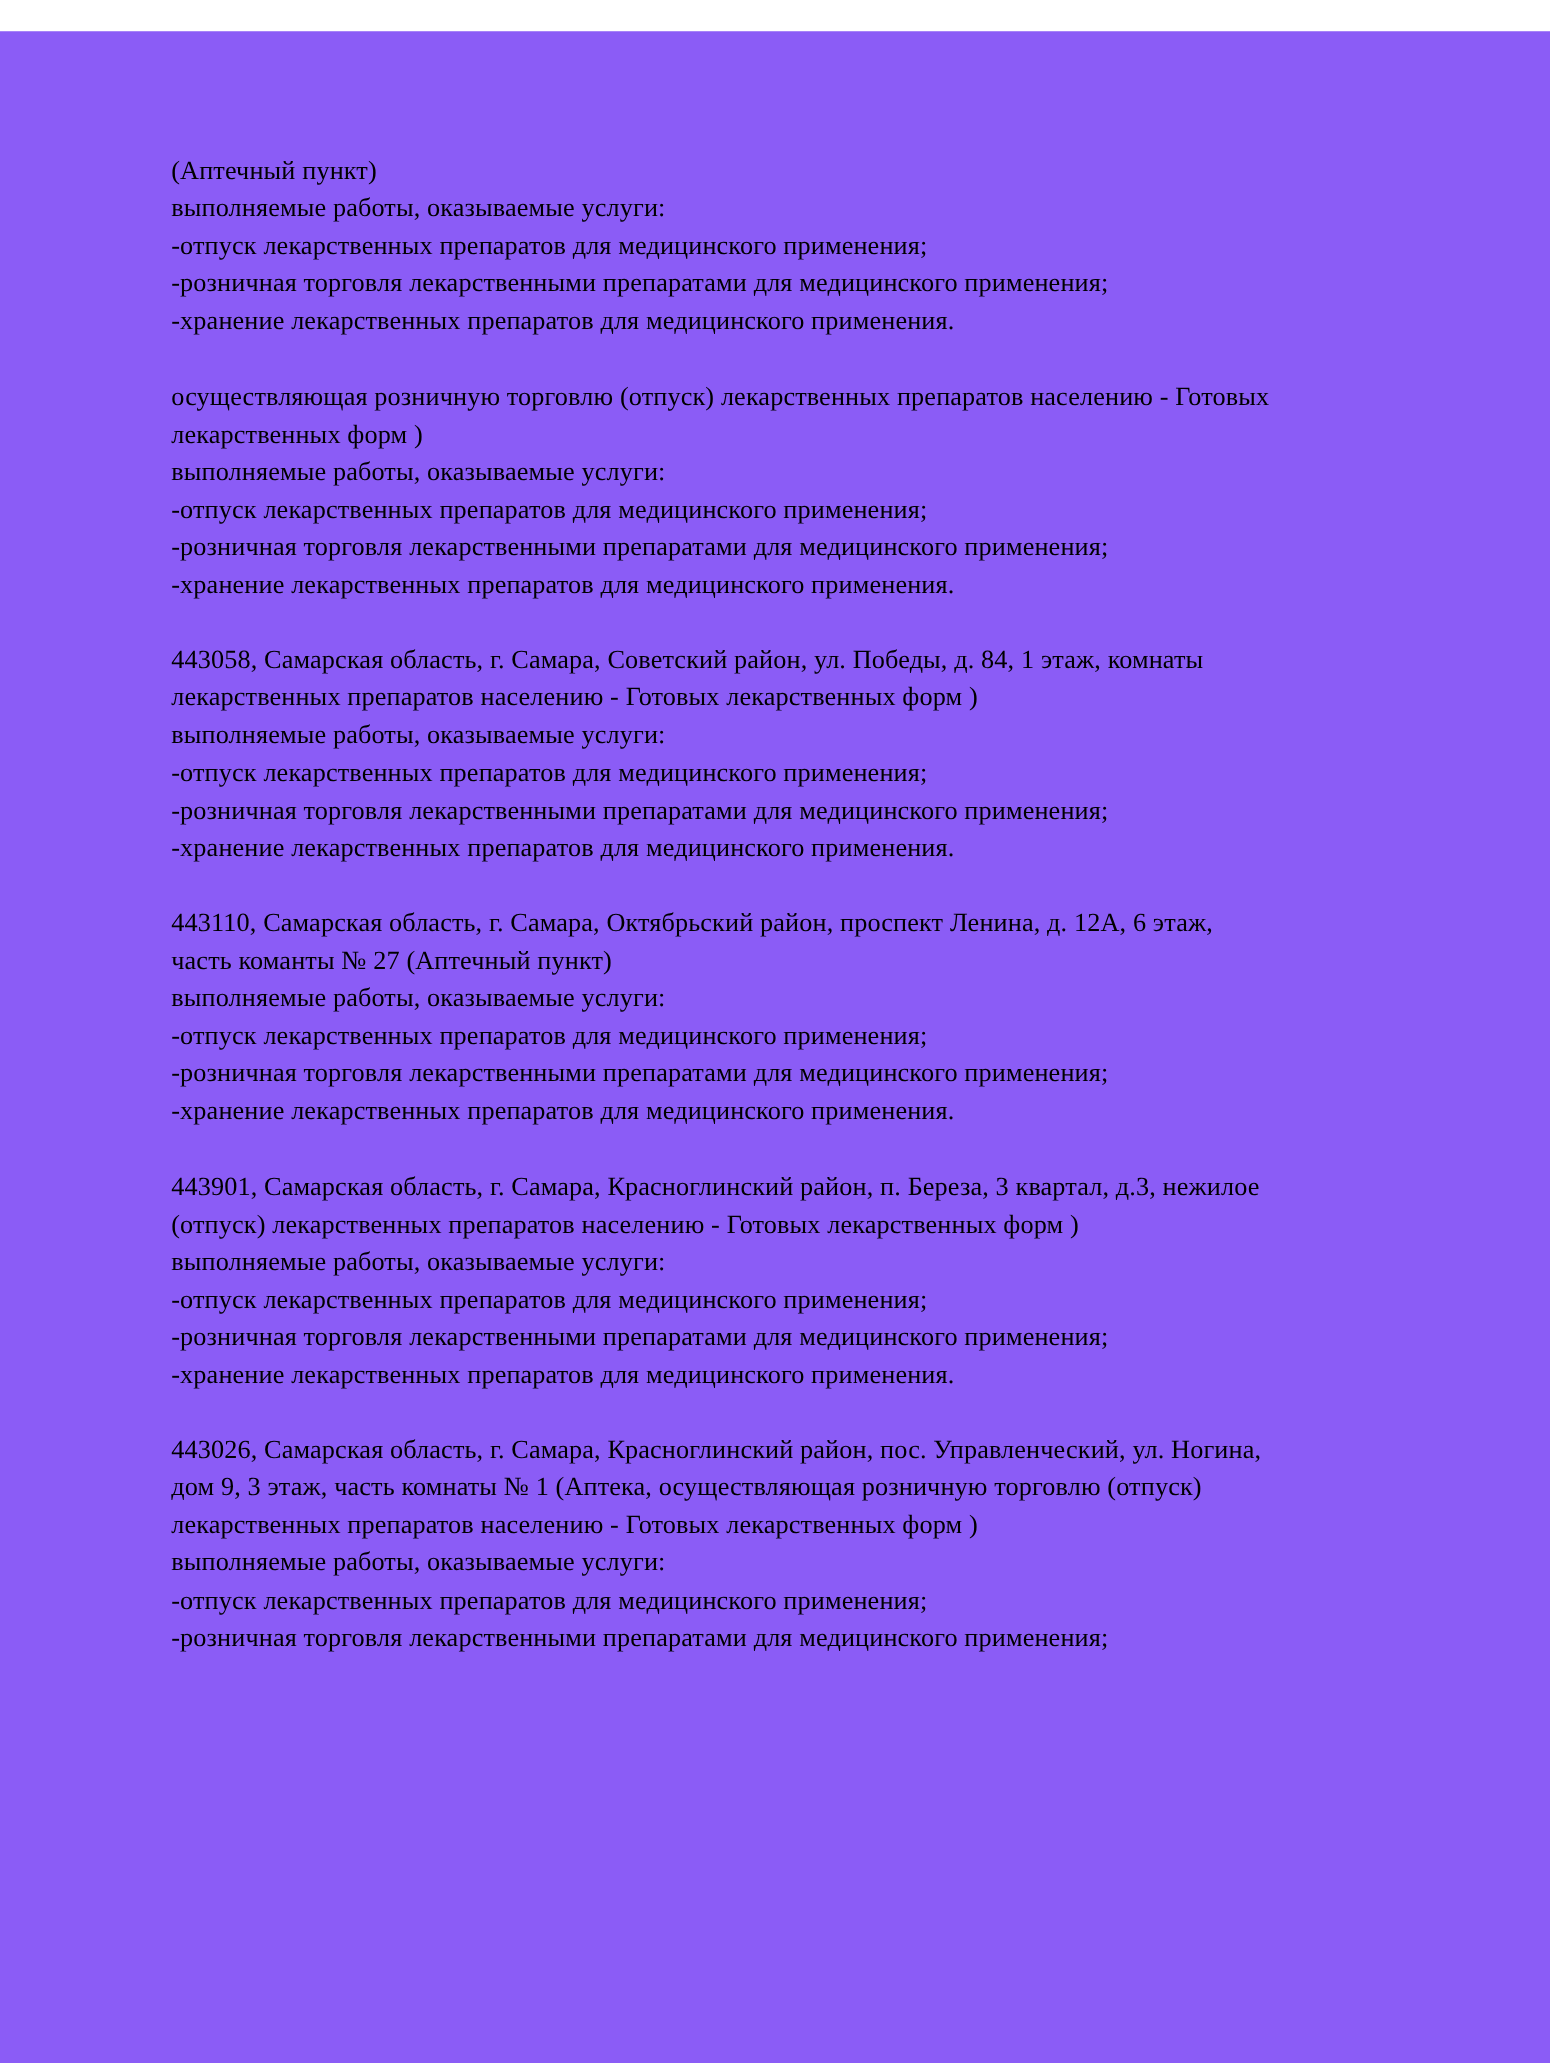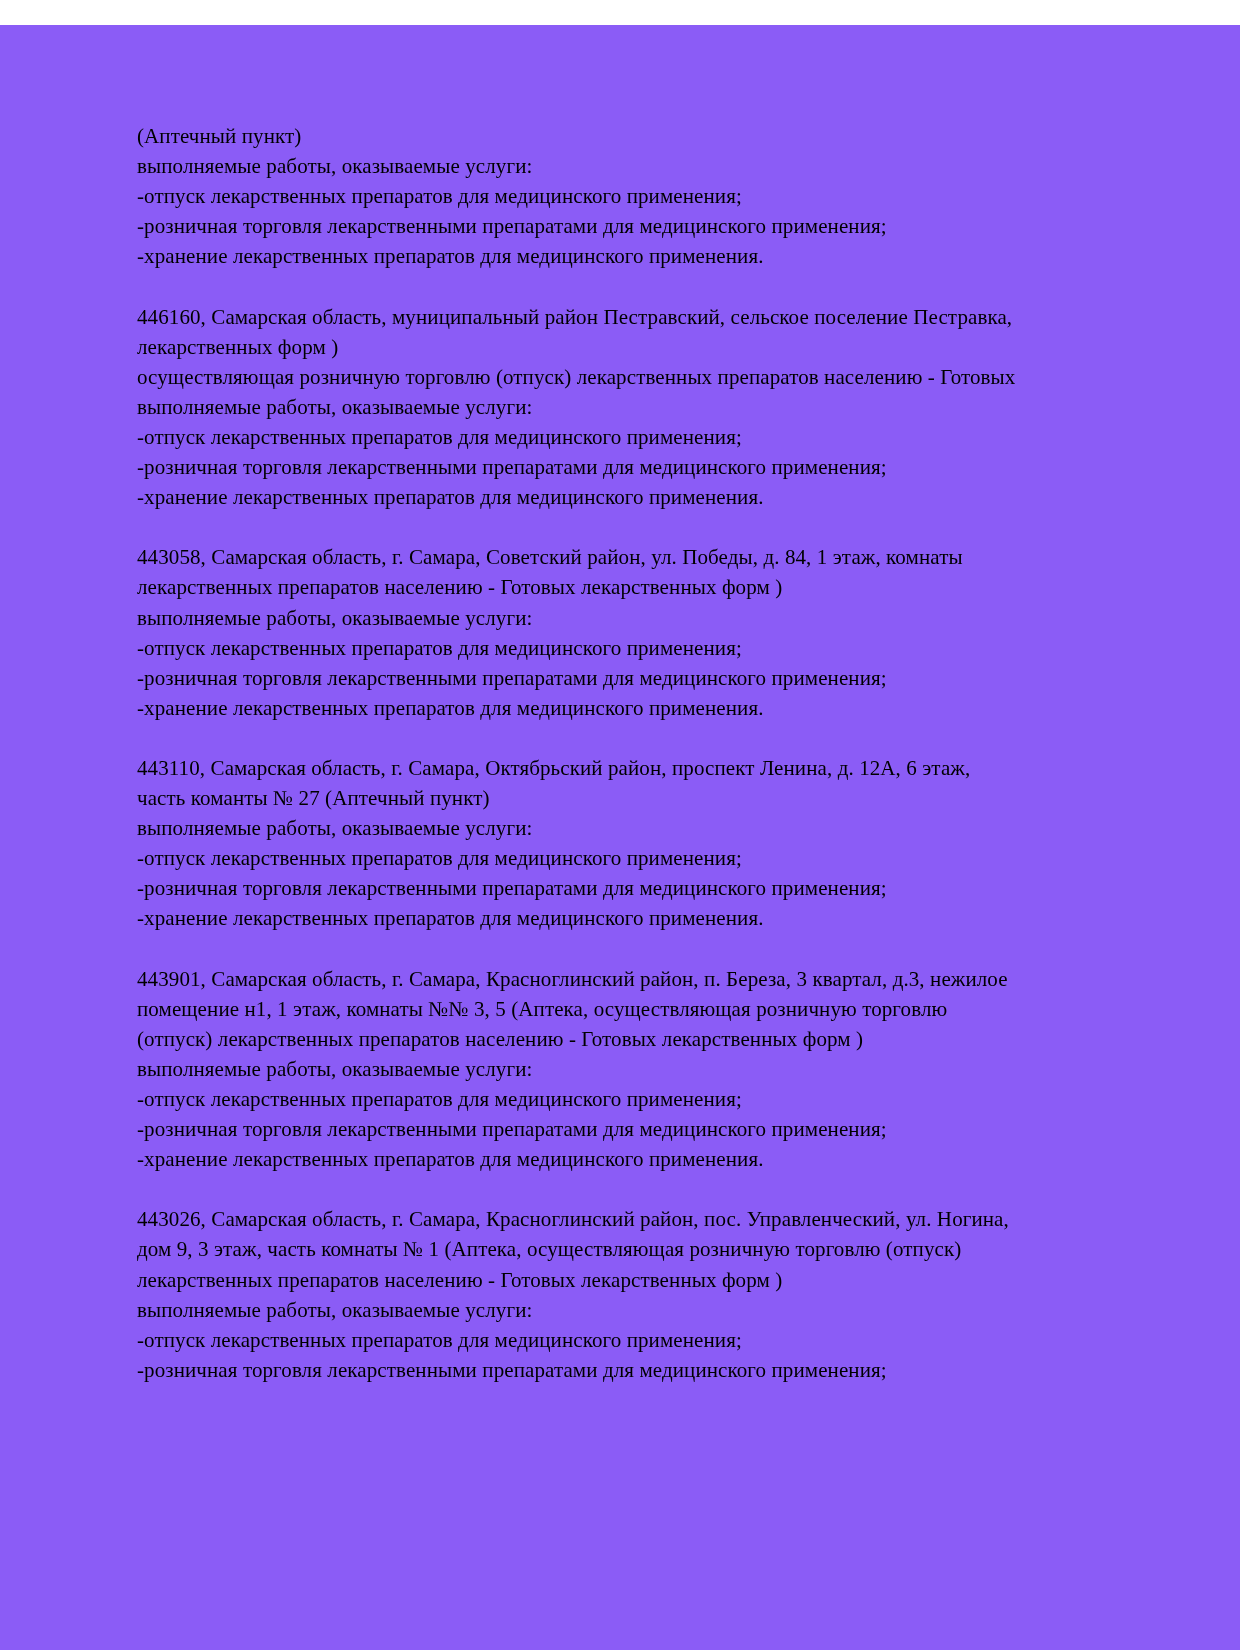--- a/index.html
+++ b/index.html
@@ -42,23 +42,22 @@
 <div class="page">
   <main class="content" id="doc-content">
       <div class="block">
         <div class="line">(Аптечный пункт)</div>
         <div class="line">выполняемые работы, оказываемые услуги:</div>
         <div class="line">-отпуск лекарственных препаратов для медицинского применения;</div>
         <div class="line">-розничная торговля лекарственными препаратами для медицинского применения;</div>
         <div class="line">-хранение лекарственных препаратов для медицинского применения.</div>
       </div>
       <div class="block">
-        <div class="line">446160, Самарская область, муниципальный район Пестравский, сельское поселение Пестравка,</div>
+        <div class="line">осуществляющая розничную торговлю (отпуск) лекарственных препаратов населению - Готовых</div>
         <div class="line">лекарственных форм )</div>
-        <div class="line">осуществляющая розничную торговлю (отпуск) лекарственных препаратов населению - Готовых</div>
         <div class="line">выполняемые работы, оказываемые услуги:</div>
         <div class="line">-отпуск лекарственных препаратов для медицинского применения;</div>
         <div class="line">-розничная торговля лекарственными препаратами для медицинского применения;</div>
         <div class="line">-хранение лекарственных препаратов для медицинского применения.</div>
       </div>
       <div class="block">
         <div class="line">443058, Самарская область, г. Самара, Советский район, ул. Победы, д. 84, 1 этаж, комнаты</div>
         <div class="line">лекарственных препаратов населению - Готовых лекарственных форм )</div>
         <div class="line">выполняемые работы, оказываемые услуги:</div>
         <div class="line">-отпуск лекарственных препаратов для медицинского применения;</div>
@@ -68,21 +67,20 @@
       <div class="block">
         <div class="line">443110, Самарская область, г. Самара, Октябрьский район, проспект Ленина, д. 12А, 6 этаж,</div>
         <div class="line">часть команты № 27 (Аптечный пункт)</div>
         <div class="line">выполняемые работы, оказываемые услуги:</div>
         <div class="line">-отпуск лекарственных препаратов для медицинского применения;</div>
         <div class="line">-розничная торговля лекарственными препаратами для медицинского применения;</div>
         <div class="line">-хранение лекарственных препаратов для медицинского применения.</div>
       </div>
       <div class="block">
         <div class="line">443901, Самарская область, г. Самара, Красноглинский район, п. Береза, 3 квартал, д.3, нежилое</div>
-        <div class="line">помещение н1, 1 этаж, комнаты №№ 3, 5 (Аптека, осуществляющая розничную торговлю</div>
         <div class="line">(отпуск) лекарственных препаратов населению - Готовых лекарственных форм )</div>
         <div class="line">выполняемые работы, оказываемые услуги:</div>
         <div class="line">-отпуск лекарственных препаратов для медицинского применения;</div>
         <div class="line">-розничная торговля лекарственными препаратами для медицинского применения;</div>
         <div class="line">-хранение лекарственных препаратов для медицинского применения.</div>
       </div>
       <div class="block">
         <div class="line">443026, Самарская область, г. Самара, Красноглинский район, пос. Управленческий, ул. Ногина,</div>
         <div class="line">дом 9, 3 этаж, часть комнаты № 1 (Аптека, осуществляющая розничную торговлю (отпуск)</div>
         <div class="line">лекарственных препаратов населению - Готовых лекарственных форм )</div>

